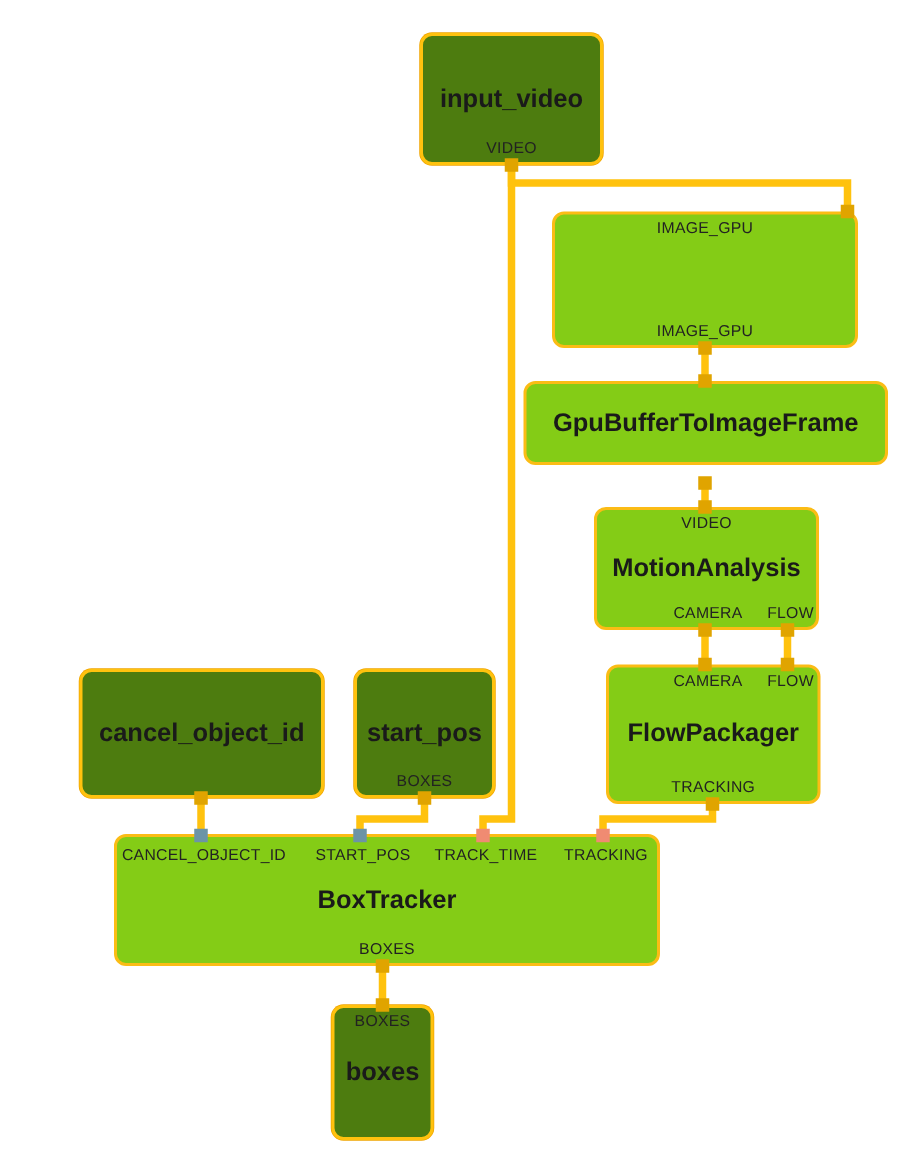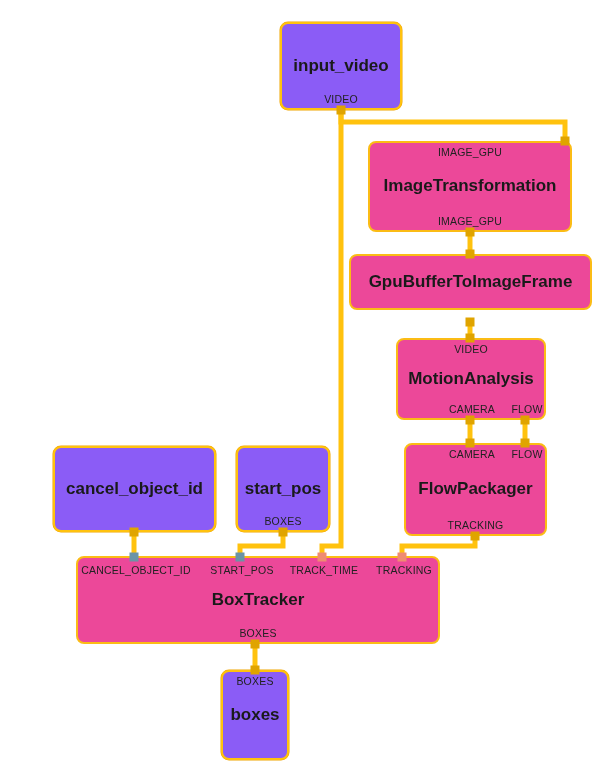--- a/index.html
+++ b/index.html
@@ -28,26 +28,26 @@
     position: absolute;
     box-sizing: border-box;
     border-radius: 8px;
     border: 2px solid #F9B215;
     display: flex;
     flex-direction: column;
     align-items: center;
     justify-content: center;
   }
   .node.io {
-    background: #8b5cf6;
+    background: #4d7c0f;
     border-color: #FFC20E;
     box-shadow: 0 0 0 0.5px #F0A500;
   }
   .node.calc {
-    background: #ec4899;
+    background: #84cc16;
     border-color: #FBBC15;
   }
   .node-title {
     font-size: 17px;
     font-weight: bold;
     color: #1a1a1a;
     line-height: 1.1;
     text-align: center;
     white-space: nowrap;
   }
@@ -127,21 +127,20 @@
     <div class="port-row bottom">
       <span class="port-label">VIDEO</span>
     </div>
   </div>
   <div class="pdot out" style="left:341px; top:110px;"></div>
 
   <div class="node calc" style="left:368px; top:141px; width:204px; height:91px;">
     <div class="port-row top">
       <span class="port-label">IMAGE_GPU</span>
     </div>
-    <div class="node-title">ImageTransformation</div>
     <div class="port-row bottom">
       <span class="port-label">IMAGE_GPU</span>
     </div>
   </div>
   <div class="pdot in-yellow" style="left:565px; top:141px;"></div>
   <div class="pdot out" style="left:470px; top:232px;"></div>
 
   <div class="node calc" style="left:349px; top:254px; width:243px; height:56px;">
     <div class="node-title">GpuBufferToImageFrame</div>
   </div>

